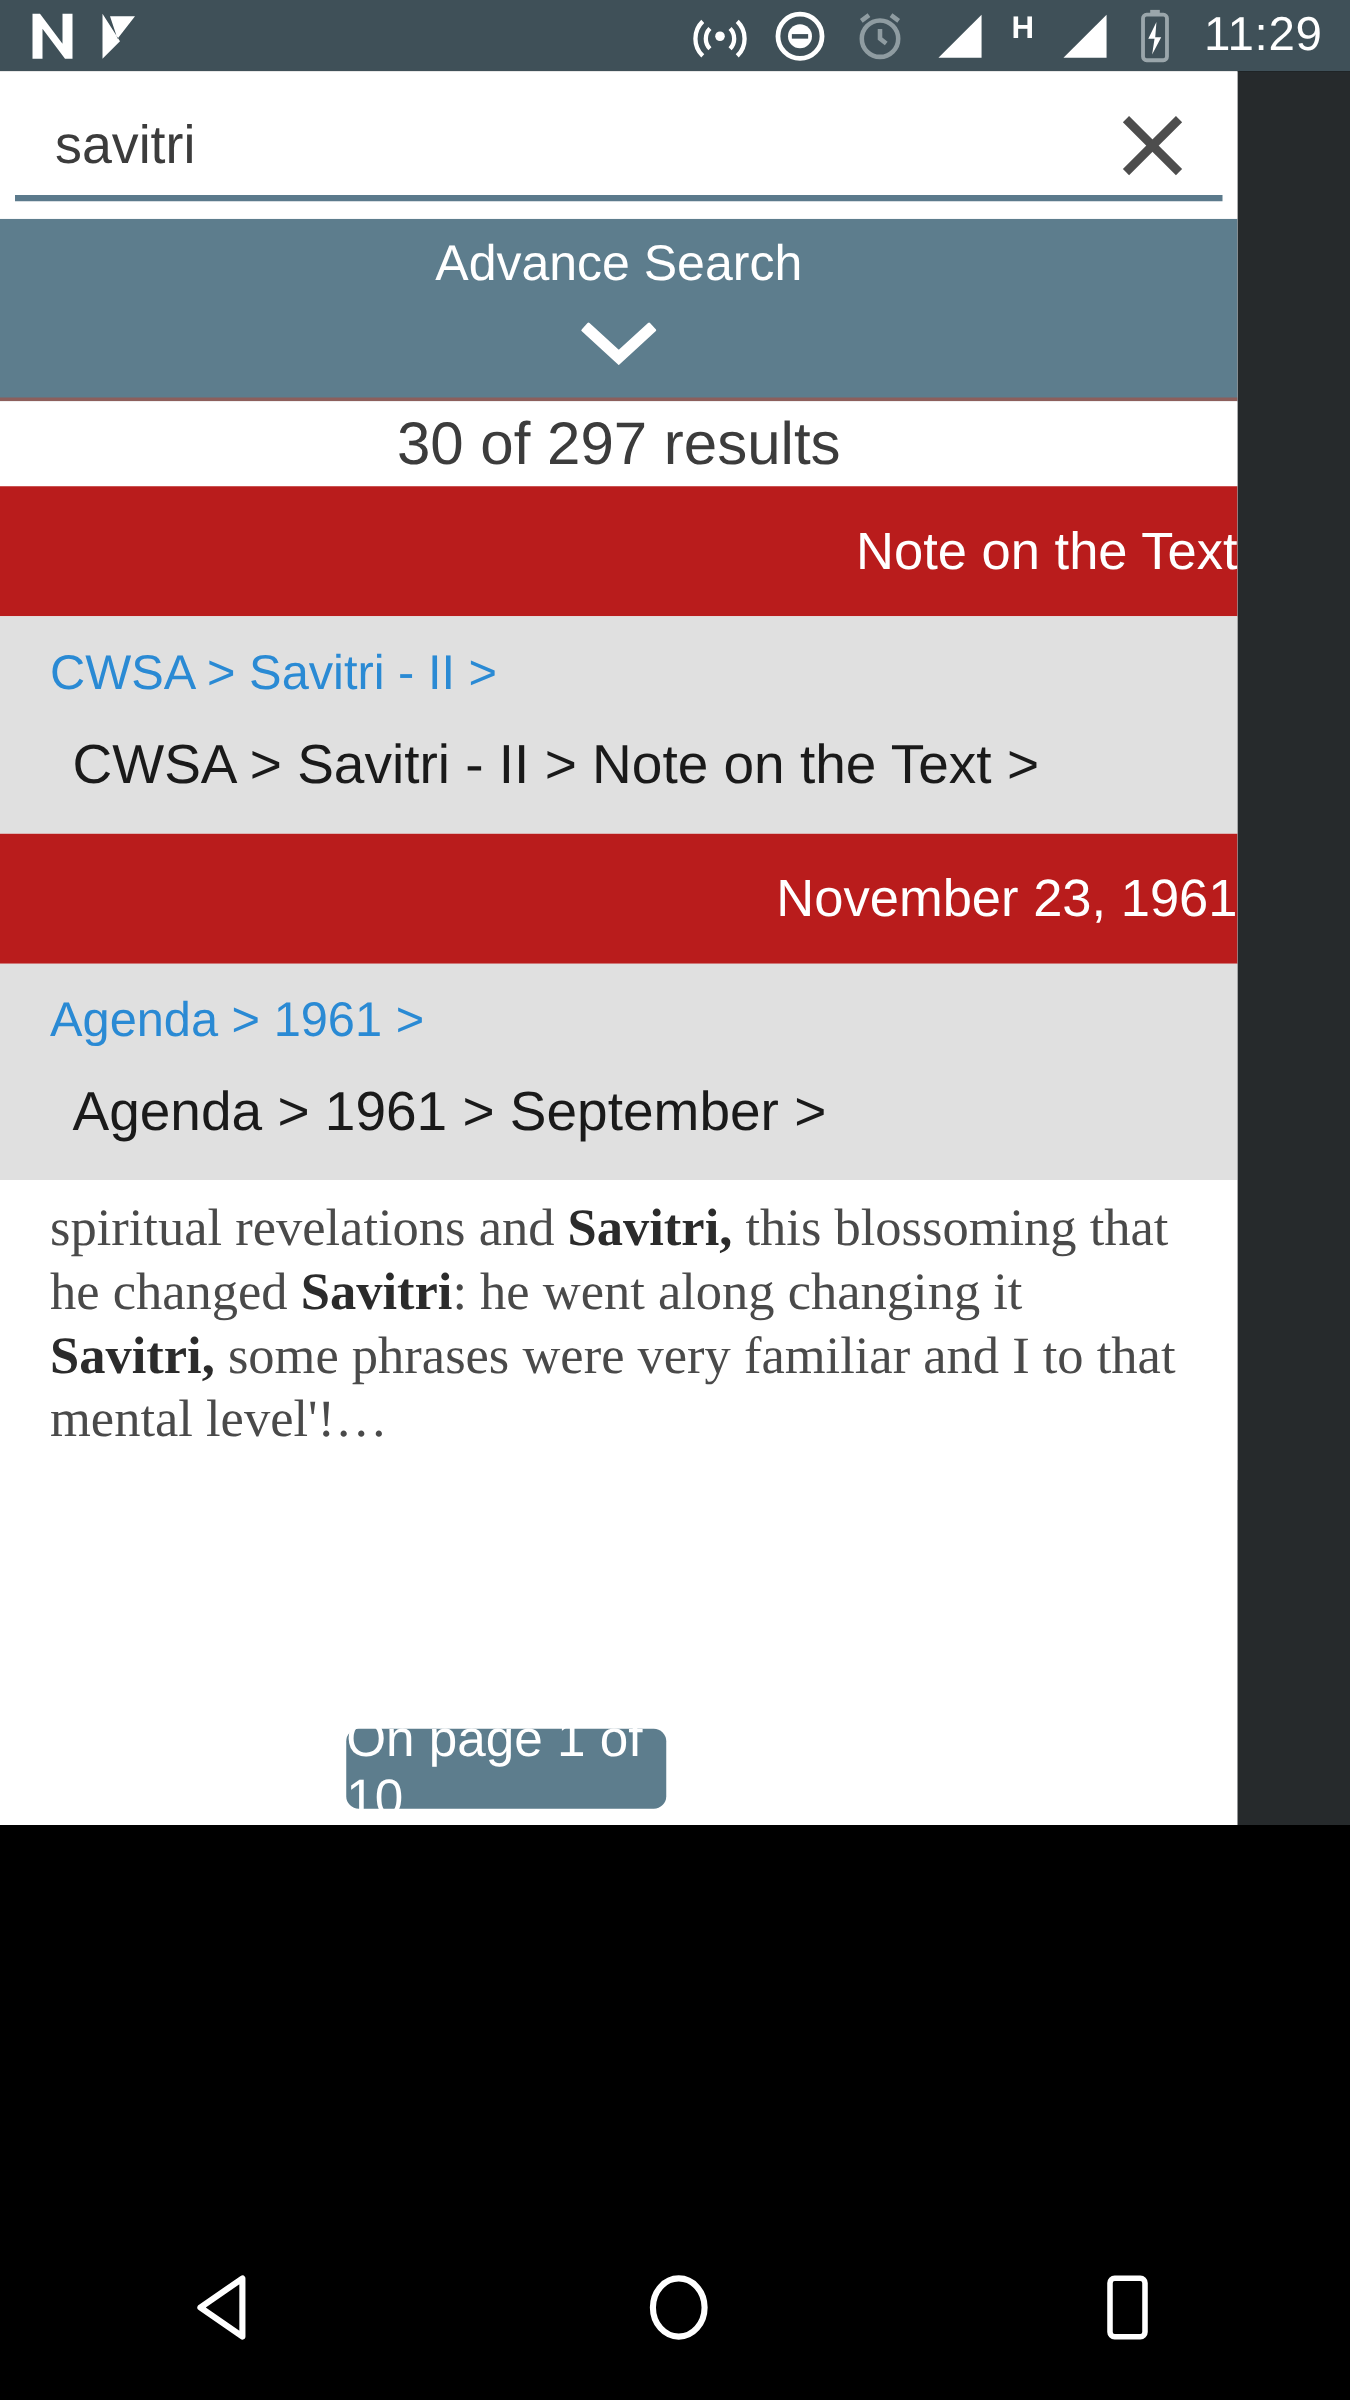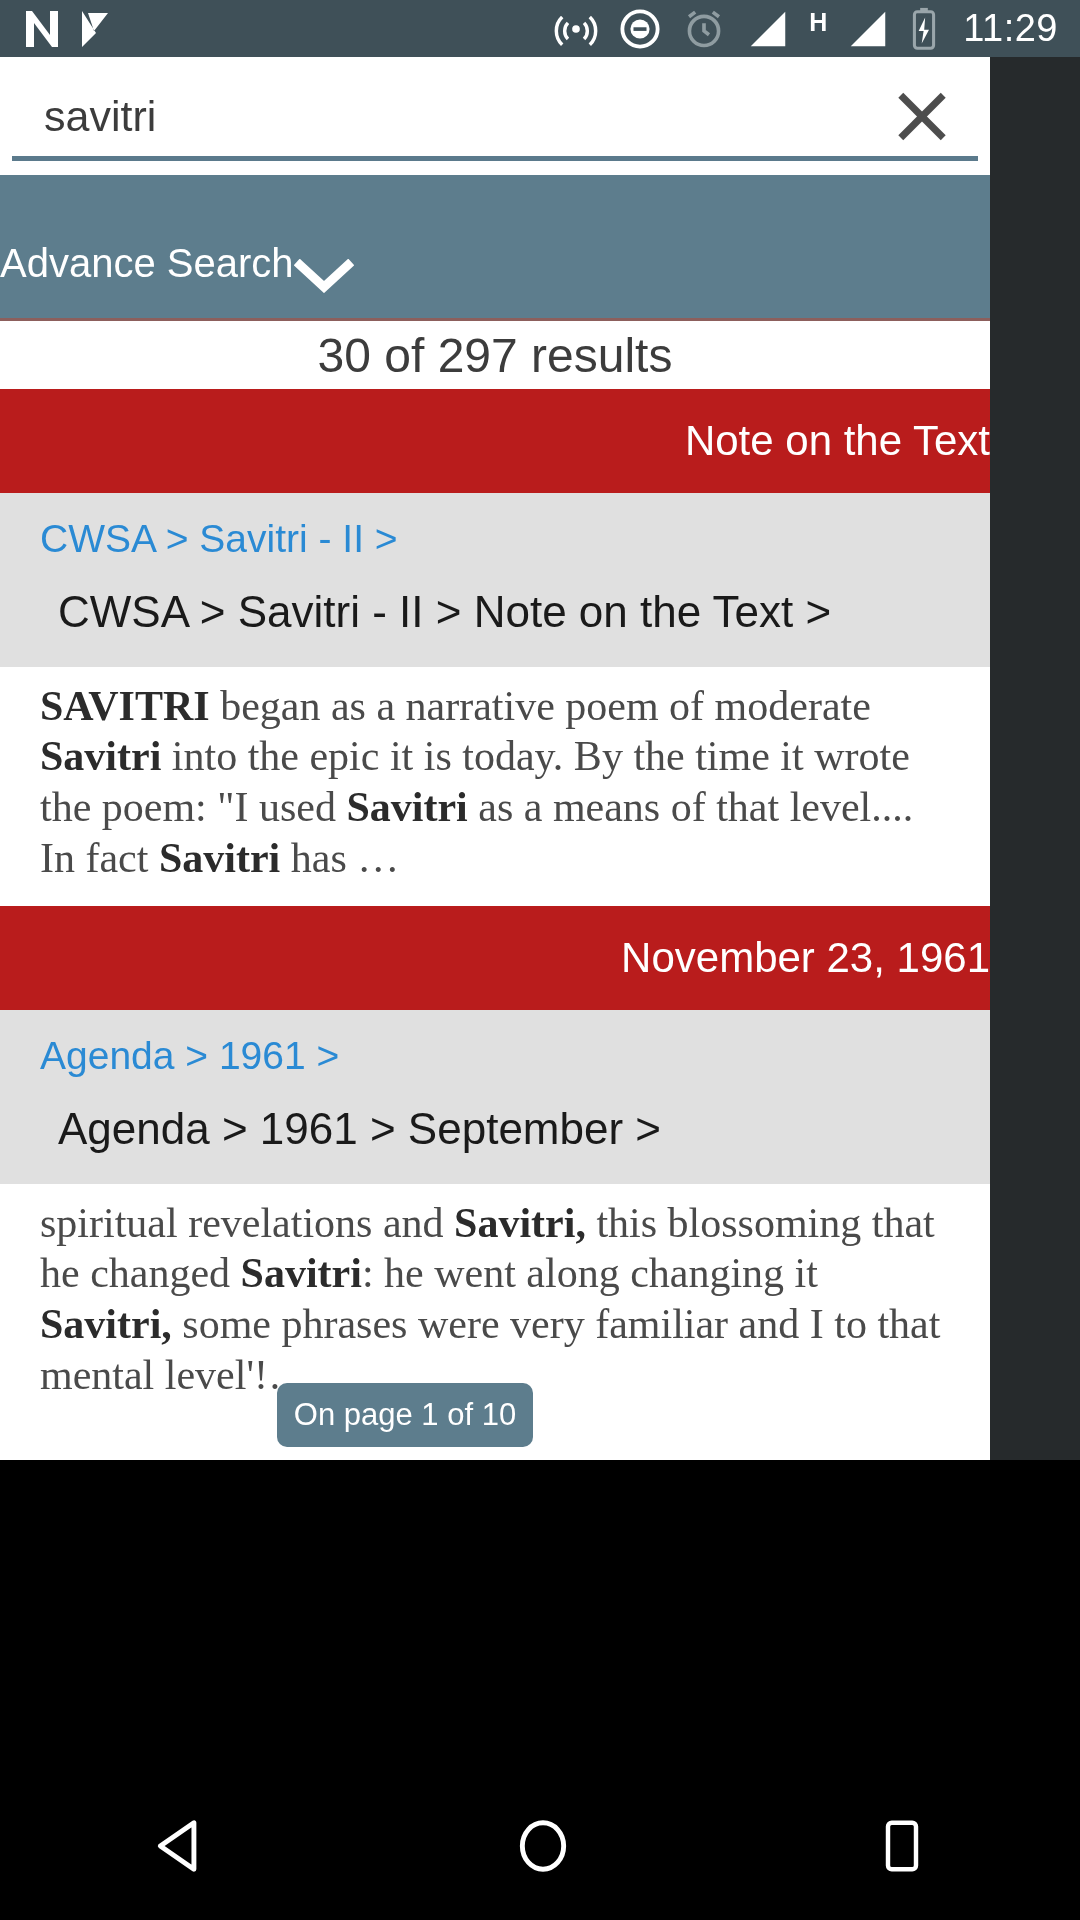--- a/index.html
+++ b/index.html
@@ -52,22 +52,22 @@
     background:#4d4d4d;
   }
   #clear-icon:before{ transform:rotate(45deg); }
   #clear-icon:after{ transform:rotate(-45deg); }
   #search-underline{
     position:absolute; left:12px; right:12px; bottom:14px; height:5px; background:#5b7a8c;
   }
 
   
   #advance-search{
-    background:#5d7d8d; height:146px; padding-top:34px;
-    display:flex; flex-direction:row; align-items:center; justify-content:flex-start;
+    background:#5d7d8d; height:146px; padding-top:14px;
+    display:flex; flex-direction:column; align-items:center; justify-content:flex-start;
     border-bottom:3px solid #8c5f5c;
   }
   #advance-search .label{ color:#fff; font-size:40px; }
   #chevron-down-icon{ margin-top:24px; }
 
   
   #results-count{
     height:68px; background:#fff; display:flex; align-items:center; justify-content:center;
     color:#3c3c3c; font-size:48px;
   }
@@ -84,21 +84,21 @@
     background:#fff; padding:14px 40px 22px 40px;
     font-family:"Liberation Serif", serif; font-size:42px; color:#4a4a4a; line-height:1.21;
   }
   .result-excerpt b{ color:#2b2b2b; }
 
   
   #toast{
     position:absolute; left:277px; top:1383px; width:256px; height:64px;
     background:#5d7d8d; border-radius:10px;
     display:flex; align-items:center; justify-content:center;
-    color:#fff; font-size:31px;
+    color:#fff; font-size:41px;
   }
 
   
   #nav-bar{
     position:absolute; left:0; bottom:0; width:1080px; height:148px; background:#000;
     display:flex; align-items:center; justify-content:space-around;
   }
 </style>
 </head>
 <body>
@@ -170,21 +170,20 @@
   </div>
 
   <div id="results-count">30 of 297 results</div>
 
   <div class="result-block">
     <div class="result-title">Note on the Text</div>
     <div class="result-crumbs">
       <span class="crumb-link">CWSA &gt; Savitri - II &gt;</span>
       <span class="crumb-path">CWSA &gt; Savitri - II &gt; Note on the Text &gt;</span>
     </div>
-    <div class="result-excerpt"><b>SAVITRI</b> began as a narrative poem of moderate <b>Savitri</b> into the epic it is today. By the time it wrote the poem: "I used <b>Savitri</b> as a means of that level.... In fact <b>Savitri</b> has …</div>
   </div>
 
   <div class="result-block">
     <div class="result-title">November 23, 1961</div>
     <div class="result-crumbs">
       <span class="crumb-link">Agenda &gt; 1961 &gt;</span>
       <span class="crumb-path">Agenda &gt; 1961 &gt; September &gt;</span>
     </div>
     <div class="result-excerpt">spiritual revelations and <b>Savitri,</b> this blossoming that he changed <b>Savitri</b>: he went along changing it <b>Savitri,</b> some phrases were very familiar and I to that mental level'!…</div>
   </div>

